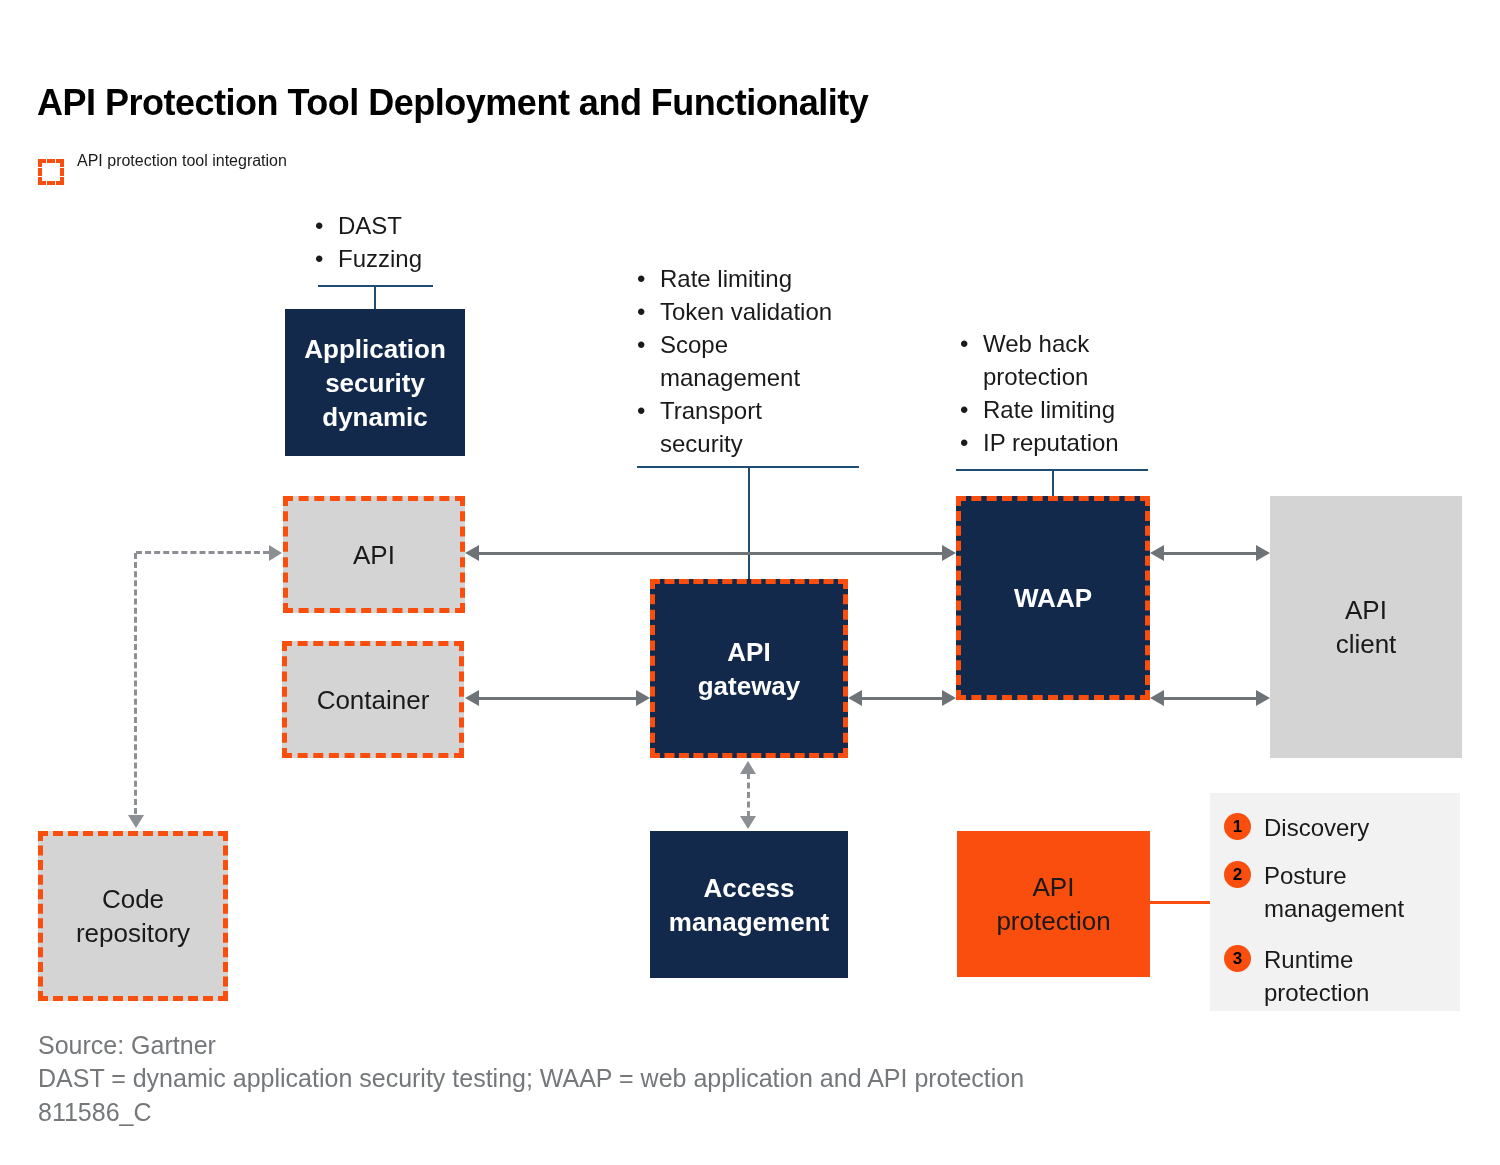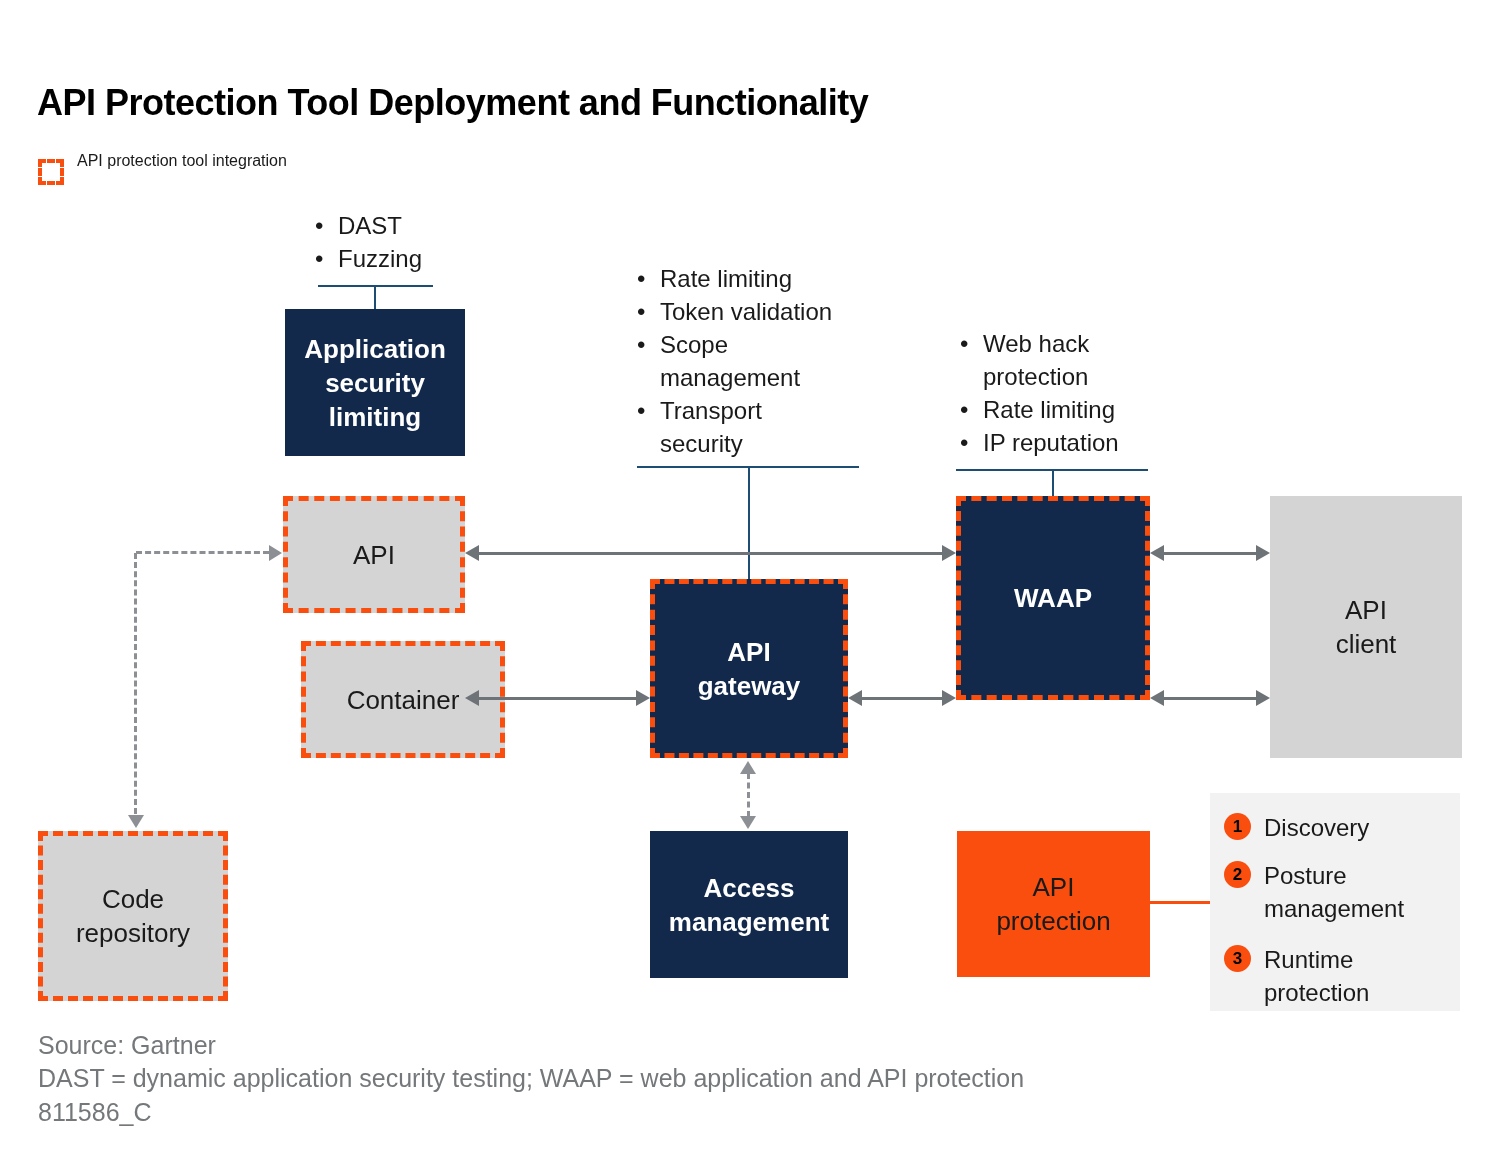--- a/index.html
+++ b/index.html
@@ -131,28 +131,28 @@
         <span class="blt">•</span>
         <span>IP reputation</span>
       </div>
   </div>
   <div class="nline-h" style="left:956px;top:421px;width:192px;"></div>
   <div class="nline-v" style="left:1052px;top:421px;height:27px;"></div>
 
   <div class="box navy" style="left:285px;top:261px;width:180px;height:147px;">
     <span class="box-label">Application
 security
-limiting</span>
+dynamic</span>
   </div>
 
   <div class="box graybox odash" style="left:283px;top:448px;width:182px;height:117px;">
     <span class="box-label">API</span>
   </div>
 
-  <div class="box graybox odash" style="left:301px;top:593px;width:204px;height:117px;">
+  <div class="box graybox odash" style="left:282px;top:593px;width:182px;height:117px;">
     <span class="box-label">Container</span>
   </div>
 
   <div class="box graybox odash" style="left:38px;top:783px;width:190px;height:170px;">
     <span class="box-label">Code
 repository</span>
   </div>
 
   <div class="box navy odash" style="left:650px;top:531px;width:198px;height:179px;">
     <span class="box-label">API

